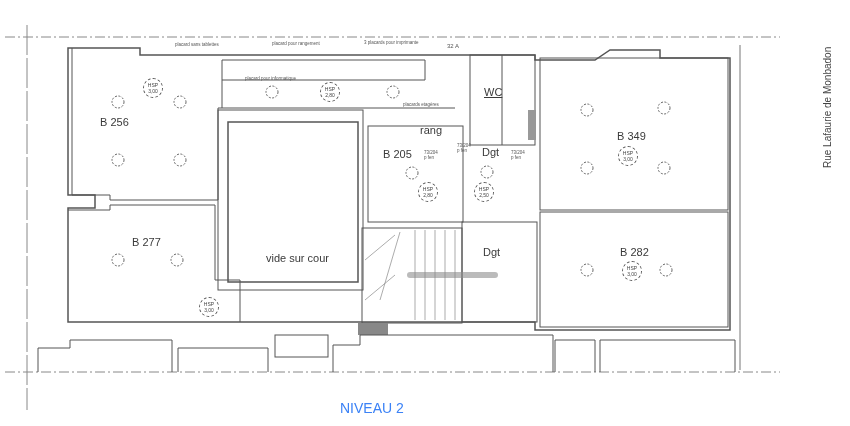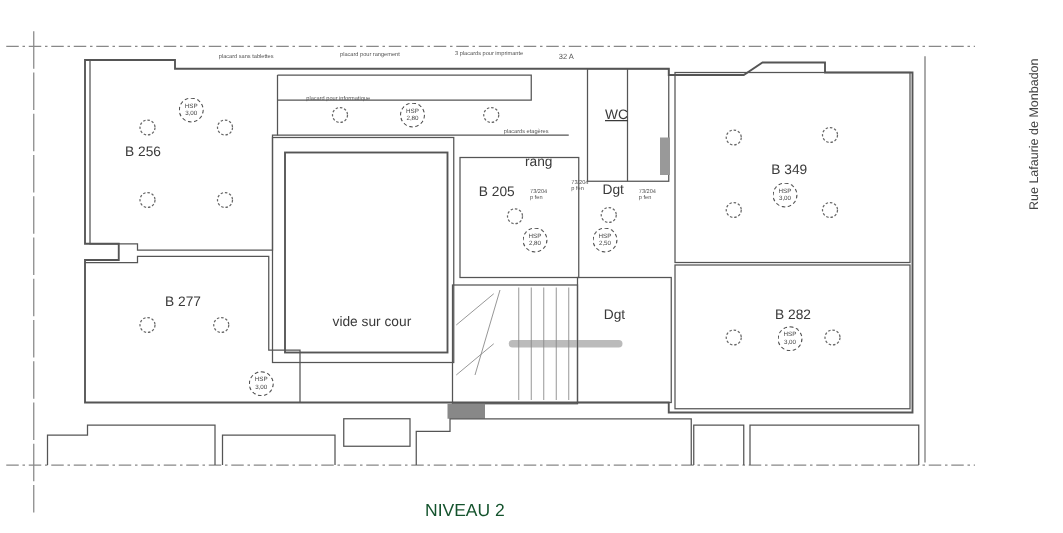--- a/index.html
+++ b/index.html
@@ -6,21 +6,21 @@
   body { width:850px; height:426px; position:relative; overflow:hidden;
          font-family:"Liberation Sans", sans-serif; color:#333; }
   svg { position:absolute; left:0; top:0; }
   .lbl { position:absolute; white-space:nowrap; color:#3a3a3a; }
   .room { font-size:11px; }
   .tiny { font-size:4.5px; color:#555; }
   .small { font-size:6px; color:#555; }
   .hsp { position:absolute; width:20px; height:20px; border:1px dashed #555; border-radius:50%;
          font-size:5px; line-height:6px; text-align:center; display:flex; flex-direction:column;
          justify-content:center; color:#444; box-sizing:border-box; }
-  .title { font-size:14px; color:#14532d; }
+  .title { font-size:14px; color:#3b82f6; }
   .street { position:absolute; left:822px; top:168px; transform:rotate(-90deg); transform-origin:left top;
             font-size:10px; color:#444; white-space:nowrap; }
 </style>
 </head>
 <body>
 
 <svg width="850" height="426" viewBox="0 0 850 426">
   <g stroke="#555" fill="none" stroke-width="1">
 
     <line x1="5" y1="37" x2="780" y2="37" stroke-dasharray="10 3 2 3" stroke="#888"></line>

